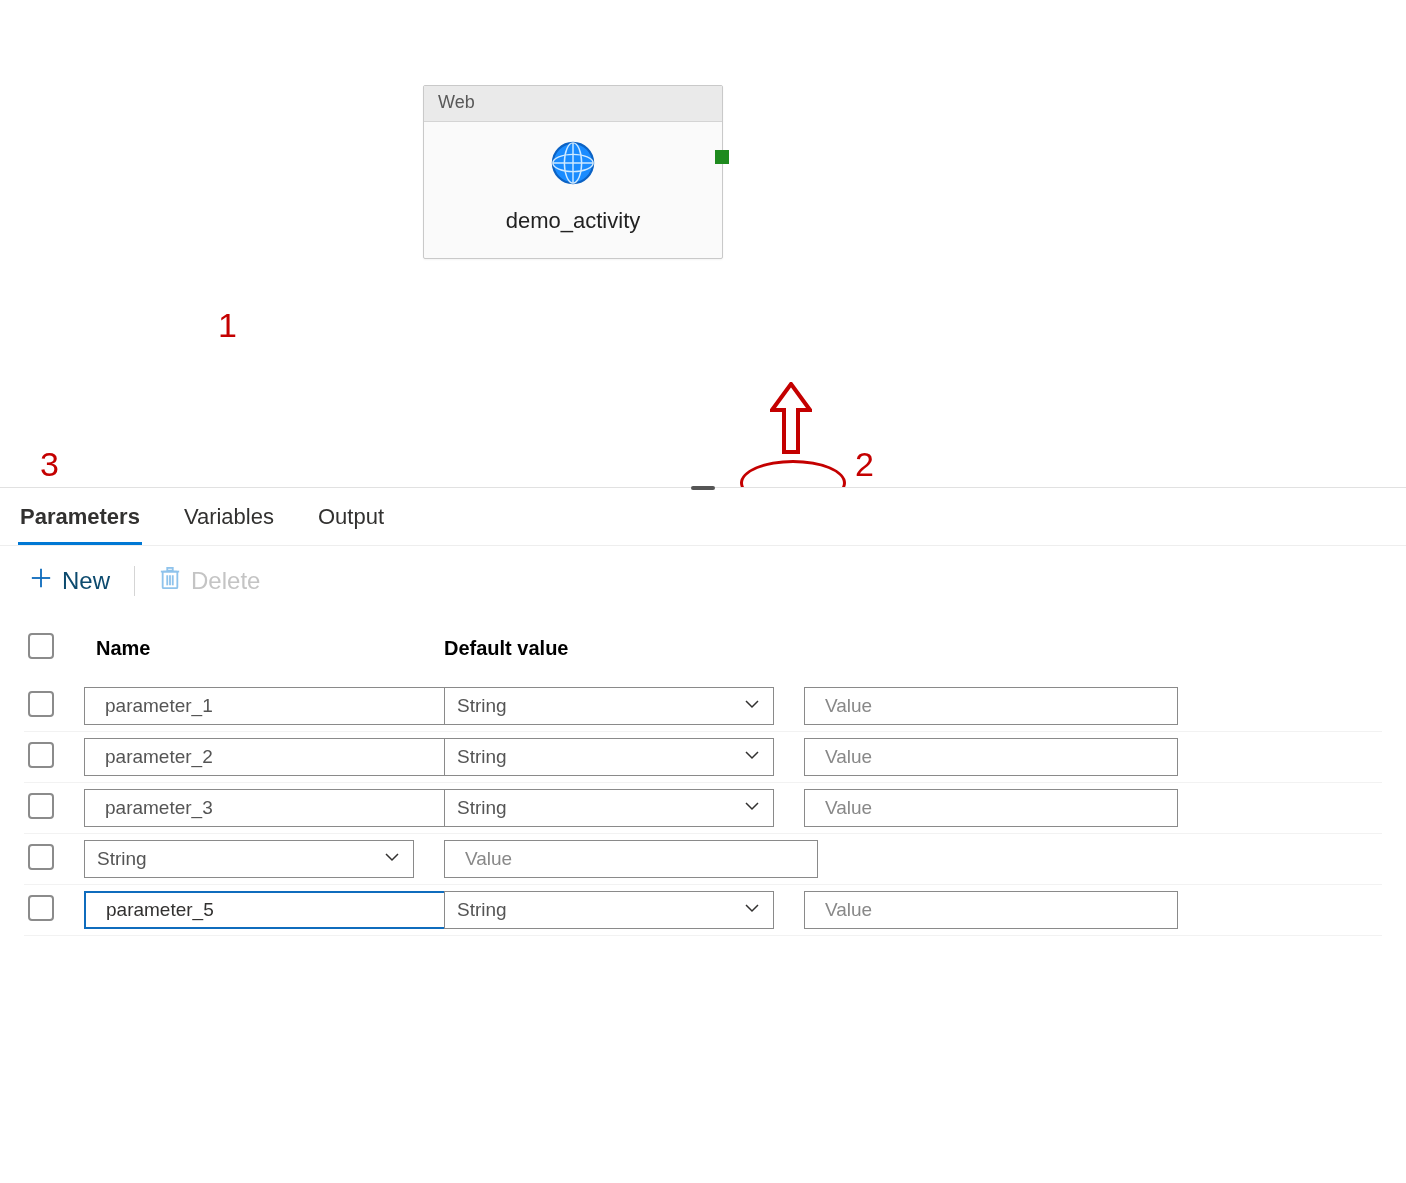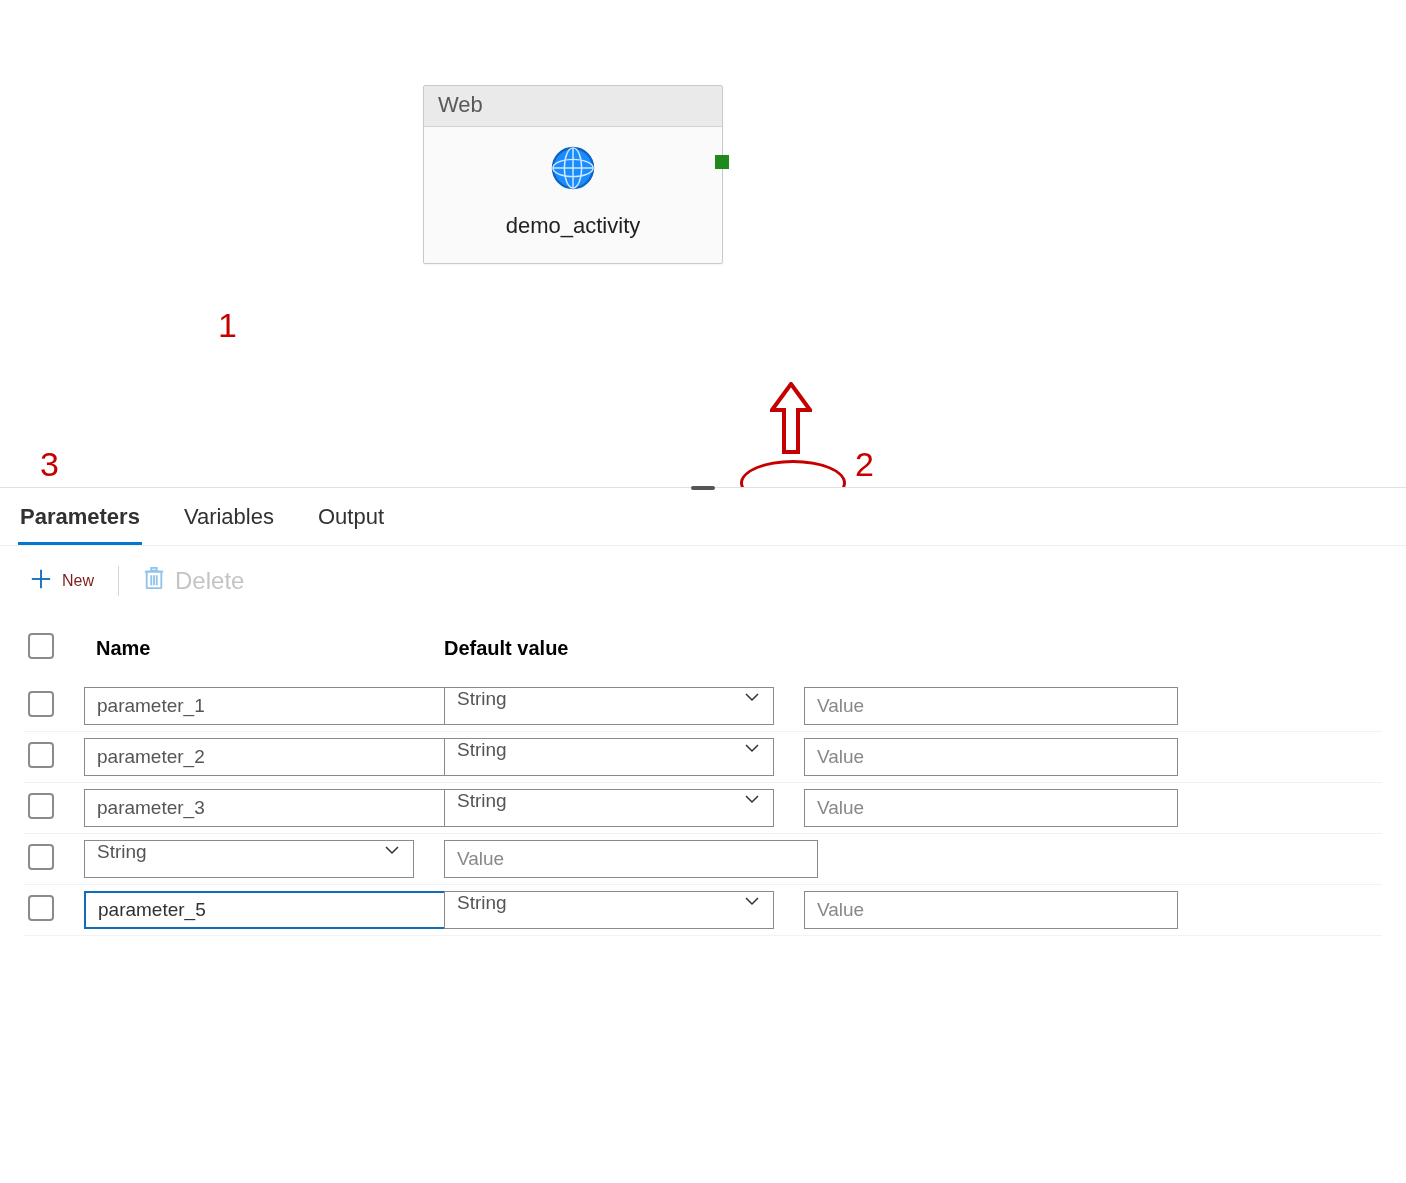--- a/index.html
+++ b/index.html
@@ -7,21 +7,21 @@
 
   
   .canvas { position: absolute; left: 0; top: 0; width: 1406px; height: 487px; background: #fff; }
 
   .activity-node {
     position: absolute; left: 423px; top: 85px; width: 300px;
     border: 1px solid #c9c9c9; background: #fafafa; border-radius: 2px;
     box-shadow: 0 1px 2px rgba(0,0,0,0.05);
   }
   .activity-header {
-    background: #eaeaea; color: #595959; font-size: 22px;
+    background: #eaeaea; color: #595959; font-size: 18px;
     padding: 6px 14px 8px 14px; border-bottom: 1px solid #d4d4d4;
   }
   .activity-body {
     display: flex; align-items: center; gap: 18px;
     padding: 18px 16px 24px 16px; position: relative; flex-direction: column;
   }
   .globe-icon { width: 46px; height: 46px; flex-shrink: 0; }
   .activity-name { font-size: 22px; color: #222; }
   .green-port {
     position: absolute; right: -7px; top: 28px;
@@ -66,21 +66,21 @@
     border-bottom: 3px solid transparent; cursor: pointer;
   }
   .tab.active { font-weight: 600; border-bottom-color: #0078d4; }
 
   .toolbar {
     display: flex; align-items: center; gap: 12px;
     padding: 16px 24px 20px 24px;
   }
   .btn-new {
     display: inline-flex; align-items: center; gap: 10px;
-    font-size: 16px; color: #7f1d1d; padding: 4px 6px;
+    font-size: 24px; color: #0c4a6e; padding: 4px 6px;
     background: transparent; border: none; cursor: pointer;
   }
   .btn-new .plus-icon { width: 22px; height: 22px; }
   .divider { width: 1px; height: 30px; background: #d5d5d5; margin: 0 6px; }
   .btn-delete {
     display: inline-flex; align-items: center; gap: 10px;
     font-size: 24px; color: #c4c4c4; padding: 4px 6px;
     background: transparent; border: none; cursor: default;
   }
   .trash-icon { width: 22px; height: 24px; }
@@ -97,28 +97,28 @@
   .grow { padding: 6px 0; border-bottom: 1px solid #f2f2f2; }
 
   .chk {
     appearance: none; width: 26px; height: 26px;
     border: 2px solid #8b8b8b; border-radius: 4px; margin-left: 4px;
     cursor: pointer; background: #fff;
   }
 
   .name-input, .value-input {
     width: 374px; height: 38px; font-size: 19px;
-    border: 1px solid #8a8a8a; padding: 4px 12px; color: #555;
+    border: 1px solid #8a8a8a; padding: 4px 20px; color: #555;
   }
   .name-input.focused { border: 2px solid #0f6cbd; color: #323130; }
   .value-input::placeholder { color: #888; }
 
   .type-select {
     width: 330px; height: 38px; border: 1px solid #8a8a8a;
-    display: flex; justify-content: space-between;
+    display: flex; align-items: center; justify-content: space-between;
     padding: 0 12px; font-size: 19px; color: #555; cursor: pointer;
     background: #fff;
   }
   .chev { width: 18px; height: 18px; }
 
 </style>
 </head>
 <body>
 
 <div class="canvas">

